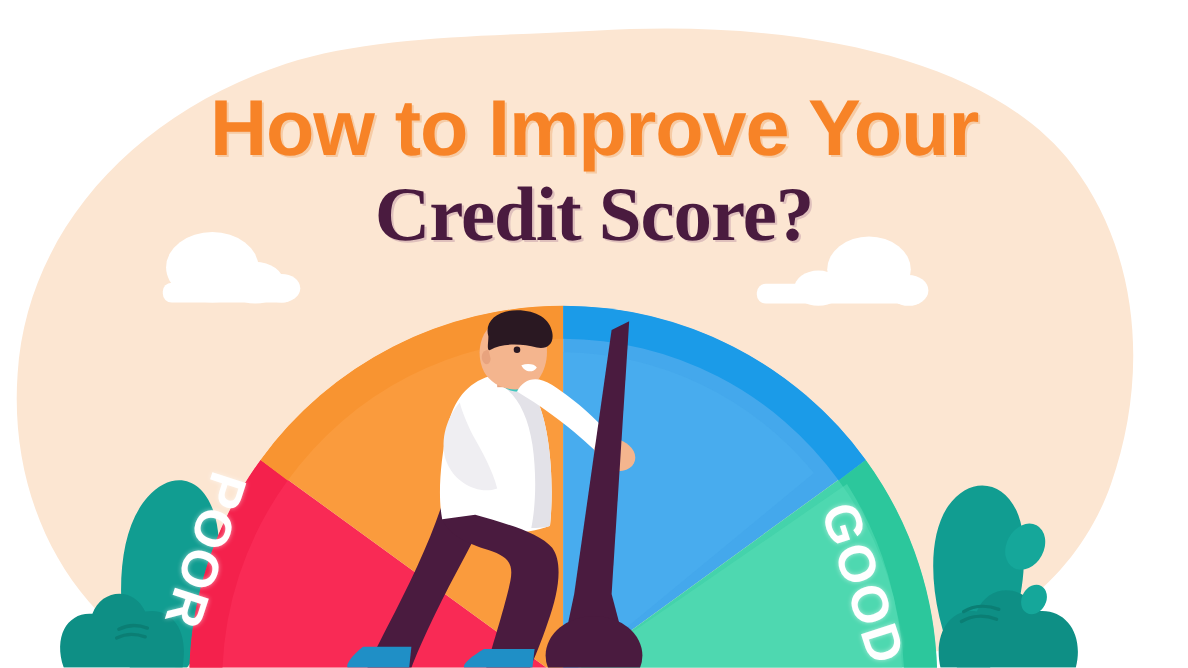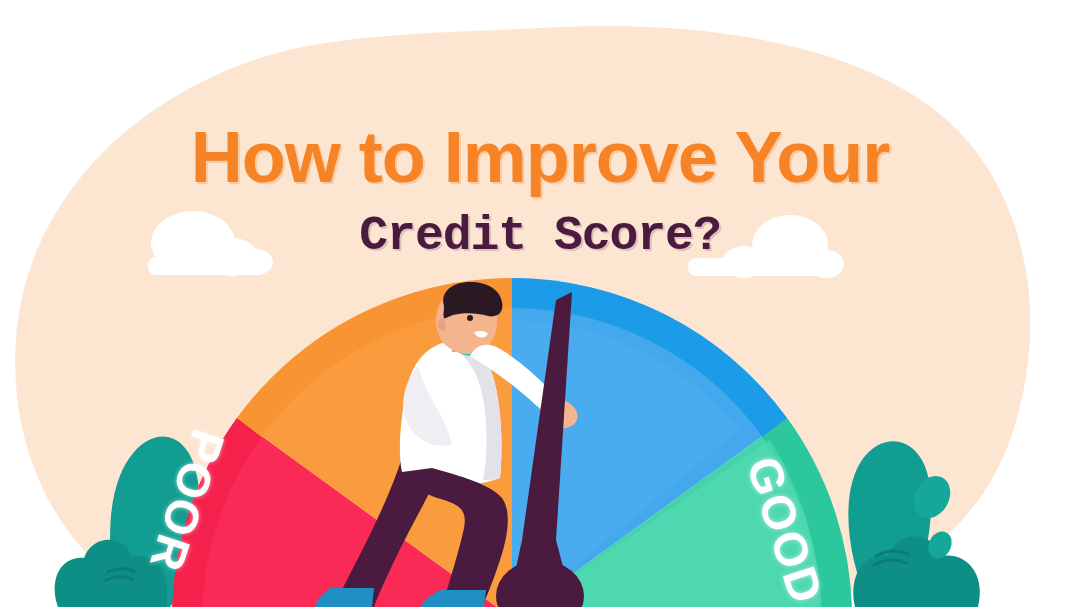--- a/index.html
+++ b/index.html
@@ -16,35 +16,34 @@
   }
   #art{ position:absolute; left:0; top:0; }
 
   
   .title-block{
     position:absolute;
     left:0; top:78px;
     width:1080px;
     text-align:center;
     pointer-events:none;
-    margin-top:40px;
   }
   .title-line1{
     font-family:"Liberation Sans", sans-serif;
     font-weight:bold;
     font-size:72px;
     line-height:78px;
     letter-spacing:-1px;
     color:#F78327;
     text-shadow:2px 2px 0 rgba(240,170,110,.45);
   }
   .title-line2{
-    font-family:Liberation Mono, monospace;
+    font-family:Liberation Serif, serif;
     font-weight:bold;
-    font-size:48px;
+    font-size:70px;
     line-height:80px;
     letter-spacing:-1px;
     color:#4A1B3F;
     text-shadow:2px 2px 0 rgba(170,120,150,.35);
   }
 
   
   .gauge-label{
     position:absolute;
     font-family:"Liberation Sans", sans-serif;

